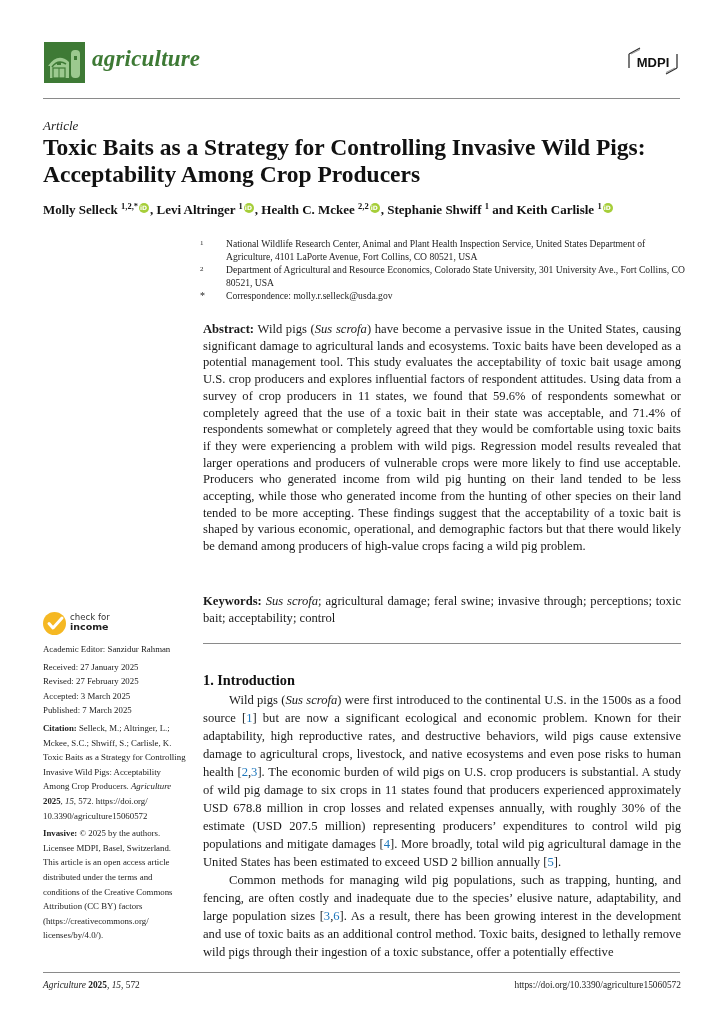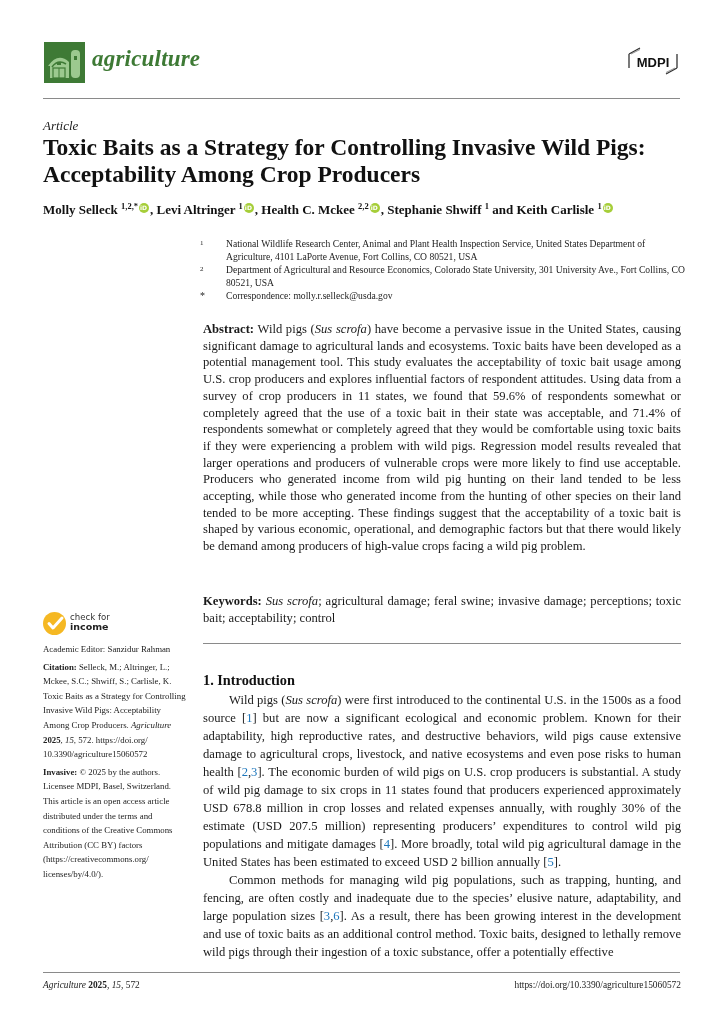--- a/index.html
+++ b/index.html
@@ -95,38 +95,44 @@
     <div class="aff">
       <span class="aff-mark star">*</span>
       <span>Correspondence: molly.r.selleck@usda.gov</span>
     </div>
   </div>
 
 <div class="abs" id="abstract">
   <b>Abstract:</b><span id="abstract-text"><span> Wild pigs (</span><i>Sus scrofa</i><span>) have become a pervasive issue in the United States, causing significant damage to agricultural lands and ecosystems. Toxic baits have been developed as a potential management tool. This study evaluates the acceptability of toxic bait usage among U.S. crop producers and explores influential factors of respondent attitudes. Using data from a survey of crop producers in 11 states, we found that 59.6% of respondents somewhat or completely agreed that the use of a toxic bait in their state was acceptable, and 71.4% of respondents somewhat or completely agreed that they would be comfortable using toxic baits if they were experiencing a problem with wild pigs. Regression model results revealed that larger operations and producers of vulnerable crops were more likely to find use acceptable. Producers who generated income from wild pig hunting on their land tended to be less accepting, while those who generated income from the hunting of other species on their land tended to be more accepting. These findings suggest that the acceptability of a toxic bait is shaped by various economic, operational, and demographic factors but that there would likely be demand among producers of high-value crops facing a wild pig problem.</span></span>
 </div>
 <div class="abs" id="keywords">
-  <b>Keywords:</b> <span id="keywords-text"><i>Sus scrofa</i>; <span>agricultural damage</span>; <span>feral swine</span>; <span>invasive damage</span>; <span>perceptions</span>; <span>toxic bait</span>; <span>acceptability</span>; <span>control</span></span>
+  <b>Keywords:</b> <span id="keywords-text"><i>Sus scrofa</i>; <span>agricultural damage</span>; <span>feral swine</span>; <span>invasive through</span>; <span>perceptions</span>; <span>toxic bait</span>; <span>acceptability</span>; <span>control</span></span>
 </div>
 <div class="hr" id="hr-mid"></div>
 
 <div class="abs" id="check-updates">
   <div id="check-icon">
     <svg width="23" height="23" viewBox="0 0 23 23">
         <path d="M6 11.5 L10 16 L19 6" stroke="#fff" stroke-width="3" fill="none" stroke-linecap="round" stroke-linejoin="round"></path>
       </svg>
   </div>
   <div id="check-text">
     <span>check for</span><br>
     <b>income</b>
   </div>
 </div>
 
 <div class="abs" id="sidebar">
   <div class="sb-block">Academic Editor: Sanzidur Rahman</div>
+  <div class="sb-block" id="sb-dates">
+      <div class="sb-line">Received: 27 January 2025</div>
+      <div class="sb-line">Revised: 27 February 2025</div>
+      <div class="sb-line">Accepted: 3 March 2025</div>
+      <div class="sb-line">Published: 7 March 2025</div>
+    </div>
   <div class="sb-block" id="sb-citation">
       <div class="sb-line"><b>Citation:</b>  Selleck, M.; Altringer, L.;</div>
       <div class="sb-line">Mckee, S.C.; Shwiff, S.; Carlisle, K.</div>
       <div class="sb-line">Toxic Baits as a Strategy for Controlling</div>
       <div class="sb-line">Invasive Wild Pigs: Acceptability</div>
       <div class="sb-line">Among Crop Producers. <i>Agriculture</i></div>
       <div class="sb-line"><b>2025</b>, <i>15</i><span>, 572.  https://doi.org/</span></div>
       <div class="sb-line">10.3390/agriculture15060572</div>
     </div>
   <div class="sb-block" id="sb-copyright">

